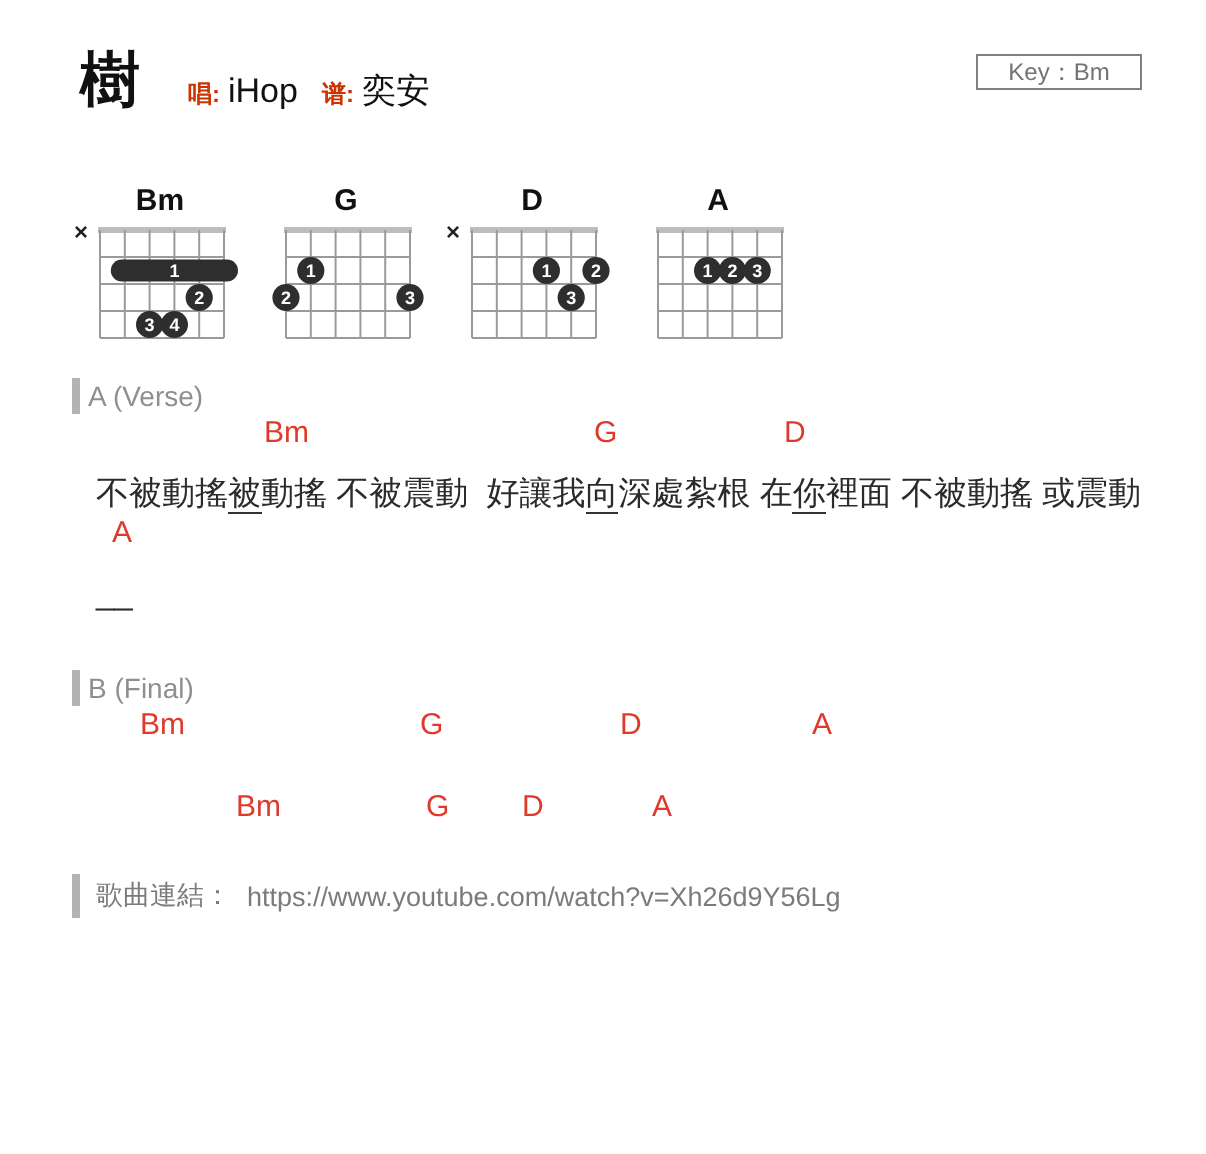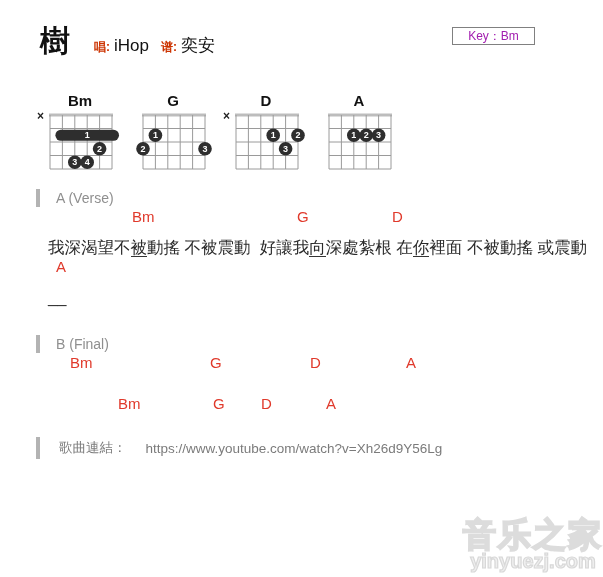--- a/index.html
+++ b/index.html
@@ -12,44 +12,44 @@
     color:#2b2b2b;
   }
   .page { position:absolute; inset:0; background:#fff; }
 
   
   .title { position:absolute; left:40px; top:24px; font-size:30px; font-weight:bold; color:#111; line-height:1.1; }
   .credits { position:absolute; left:94px; top:34px; display:flex; align-items:baseline; gap:4px; }
   .credit-label { font-size:12px; color:#cc3300; font-weight:bold; }
   .credit-value { font-size:17px; color:#111; margin-right:8px; }
   .key-box {
-    position:absolute; left:452px; top:27px; width:83px; height:18px;
-    border:1px solid #808080; font-size:12px; color:#a21caf;
+    position:absolute; left:488px; top:27px; width:83px; height:18px;
+    border:1px solid #808080; font-size:12px; color:#737373;
     display:flex; align-items:center; justify-content:center;text-align:right;
   }
 
   
   .diagrams { position:absolute; left:36px; top:92px; display:flex; gap:5px; }
   .diag { width:88px; }
   .diag-title { font-size:15px; font-weight:bold; color:#111; text-align:center; margin-bottom:1px; }
   .diag svg { display:block; }
 
   
   .sections { position:absolute; left:36px; top:188px; width:556px; }
   .section { margin-bottom:26px; }
-  .sec-header { display:flex; align-items:center; gap:16px; height:20px; }
+  .sec-header { display:flex; align-items:center; gap:4px; height:20px; }
   .sec-bar { width:4px; height:18px; background:#b3b3b3; flex:0 0 auto; }
   .sec-label { font-size:14px; color:#8f8f8f; }
   .chord-line { position:relative; height:15px; margin-left:12px; margin-top:1px; }
   .chord { position:absolute; top:0; font-size:15px; color:#e0392b; line-height:15px; }
   .lyric-line { margin-left:12px; margin-top:12px; font-size:16.5px; color:#2b2b2b; white-space:pre; height:22px; line-height:22px; }
   .lyric-line .u { border-bottom:1px solid #333; }
 
   
-  .link-row { display:flex; align-items:center; gap:19px; margin-top:20px; }
+  .link-row { display:flex; align-items:center; gap:8px; margin-top:20px; }
   .link-bar { width:4px; height:22px; background:#b3b3b3; flex:0 0 auto; }
   .link-text { font-size:13.5px; color:#7b7b7b; white-space:pre; }
 
   
   .watermark { position:absolute; right:0; bottom:4px; text-align:center; pointer-events:none; }
   .wm-cn { font-size:33px; font-weight:bold; letter-spacing:2px; color:#efefef; -webkit-text-stroke:2px #dcdcdc; line-height:1.1; }
   .wm-en { font-size:20px; font-weight:bold; color:#efefef; -webkit-text-stroke:1.2px #d8d8d8; margin-top:-3px; }
 </style>
 </head>
 <body>
@@ -167,21 +167,21 @@
   <div class="section">
         <div class="sec-header">
           <span class="sec-bar"></span>
           <span class="sec-label">A (Verse)</span>
         </div>
         <div class="chord-line">
           <span class="chord" style="left: 84px;">Bm</span>
           <span class="chord" style="left: 249px;">G</span>
           <span class="chord" style="left: 344px;">D</span>
         </div>
-        <div class="lyric-line"><span>我深渴望不</span><span class="u">被</span><span>動搖 不被震動  好讓我</span><span class="u">向</span><span>深處紮根 在</span><span class="u">你</span><span>裡面 不被動搖 或震動</span></div>
+        <div class="lyric-line"><span>不被動搖</span><span class="u">被</span><span>動搖 不被震動  好讓我</span><span class="u">向</span><span>深處紮根 在</span><span class="u">你</span><span>裡面 不被動搖 或震動</span></div>
         <div class="chord-line">
           <span class="chord" style="left: 8px;">A</span>
         </div>
         <div class="lyric-line"><span>__</span></div>
       </div>
       <div class="section">
         <div class="sec-header">
           <span class="sec-bar"></span>
           <span class="sec-label">B (Final)</span>
         </div>
@@ -200,18 +200,14 @@
           <span class="chord" style="left: 278px;">A</span>
         </div>
       </div>
       <div class="link-row">
         <span class="link-bar"></span>
         <span class="link-text">歌曲連結：</span>
         <span class="link-text">https://www.youtube.com/watch?v=Xh26d9Y56Lg</span>
       </div>
     </div>
 
-  <div class="watermark">
-    <div class="wm-cn">音乐之家</div>
-    <div class="wm-en">yinyuezj.com</div>
-  </div>
 
 </div>
 
 </body></html>

